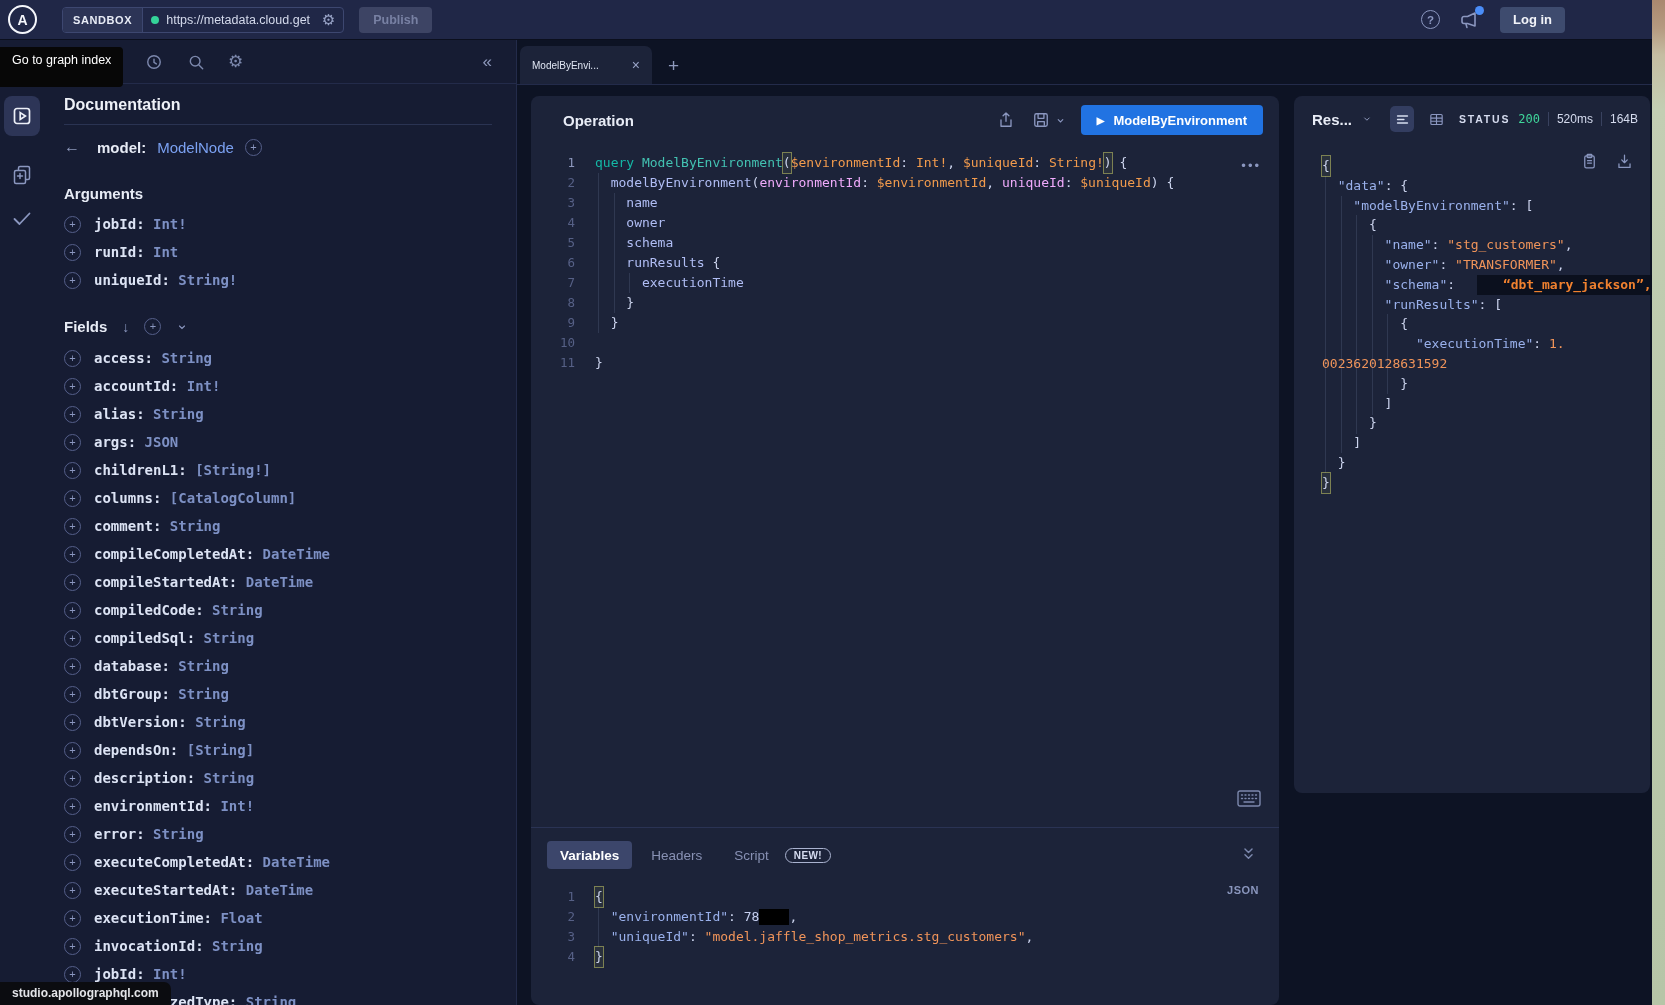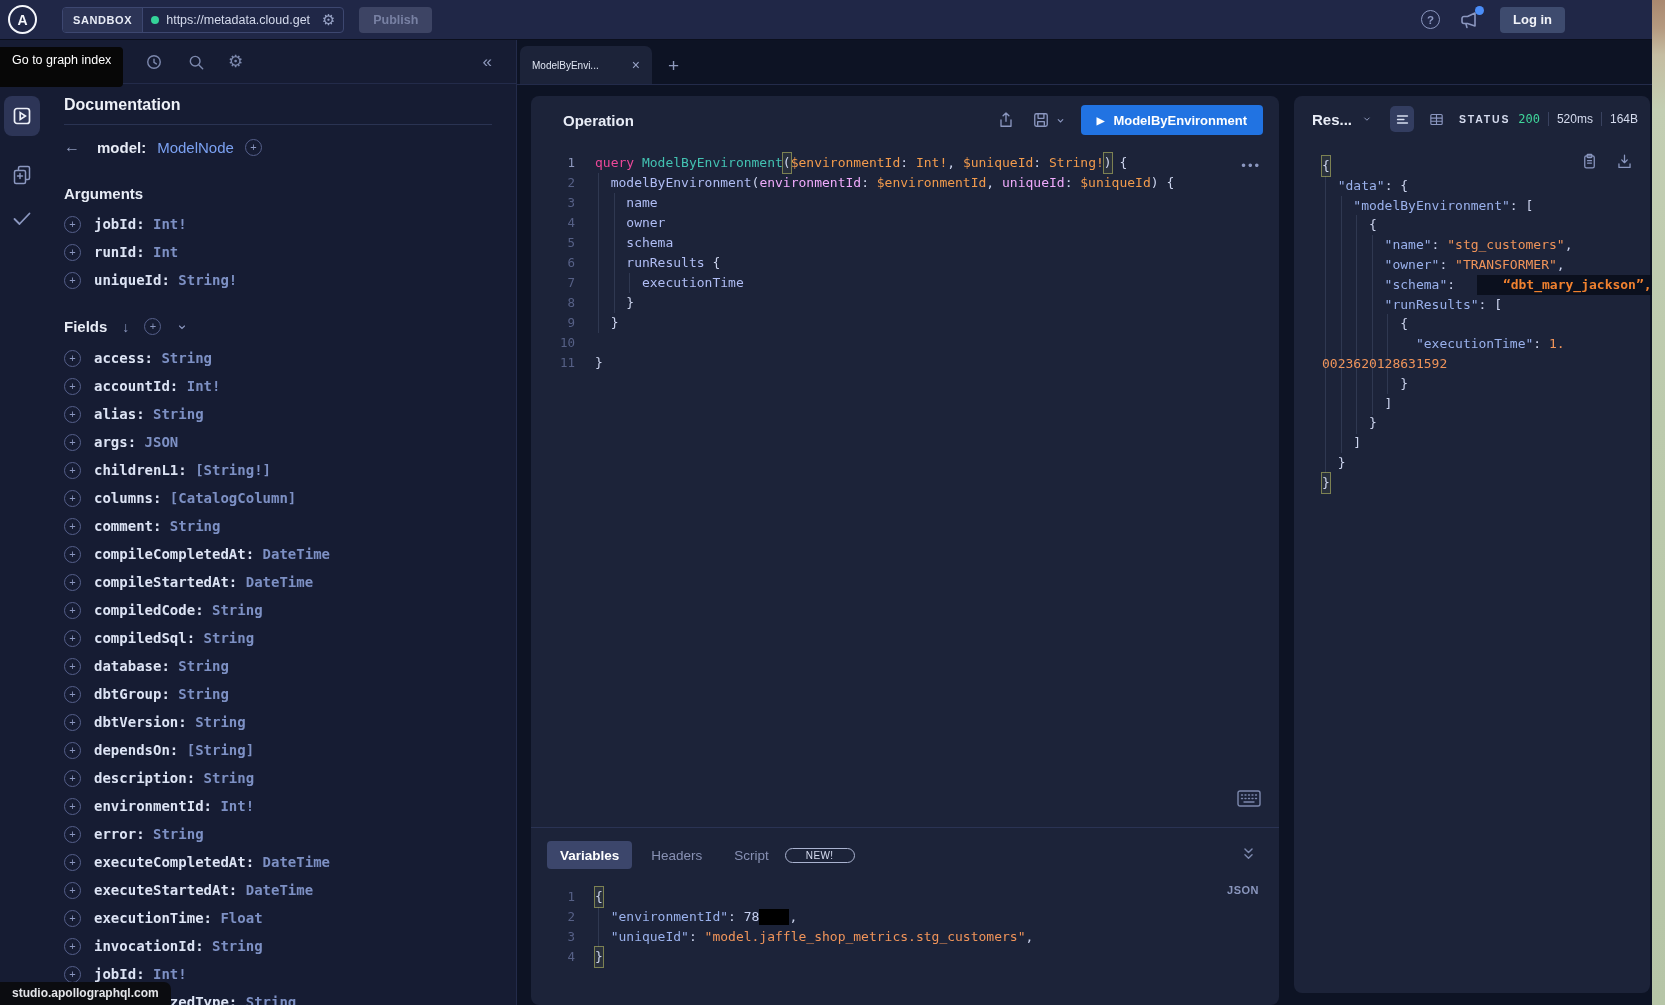--- a/index.html
+++ b/index.html
@@ -53,52 +53,52 @@
   
   .main{flex:1;position:relative;background:#0d1324;}
   .tabbar{position:absolute;left:0;top:0;right:0;height:45px;border-bottom:1px solid #232b4a;display:flex;align-items:flex-end;}
   .tab{margin-left:3px;height:38px;width:132px;background:#1c2339;border-radius:7px 7px 0 0;display:flex;align-items:center;padding:0 12px;gap:10px;}
   .tab-label{font-size:10px;color:#dfe5f2;white-space:nowrap;overflow:hidden;flex:1;}
   .tab-close{color:#9aa5c8;font-size:14px;}
   .new-tab{margin-left:16px;margin-bottom:9px;color:#8e99bc;font-size:19px;line-height:19px;}
 
   .card{position:absolute;background:#1c2339;border-radius:8px;}
   .center-card{left:14px;top:56px;width:748px;height:909px;}
-  .resp-card{left:777px;top:56px;width:356px;height:897px;}
+  .resp-card{left:777px;top:56px;width:356px;height:697px;}
 
   
   .op-head{position:absolute;left:0;top:0;right:0;height:48px;display:flex;align-items:center;padding:0 16px 0 32px;}
   .op-title{font-size:15px;font-weight:bold;color:#e8ecf6;}
   .op-actions{margin-left:auto;display:flex;align-items:center;gap:15px;}
   .save-group{display:flex;align-items:center;gap:4px;}
   .run-btn{height:30px;padding:0 16px;background:#2173e2;border:none;border-radius:4px;color:#fff;font-size:13px;font-weight:bold;display:flex;align-items:center;gap:9px;}
   .run-btn .play{font-size:10px;}
   .code-area{position:absolute;display:flex;}
   .op-code{left:0;top:57px;right:10px;}
   .gutter{width:44px;flex:none;text-align:right;}
   .gut-line{height:20px;line-height:20px;font-family:"DejaVu Sans Mono",monospace;font-size:12.5px;color:#566086;}
   .op-code .gut-line:first-child{color:#8d97bd;}
   .codecol{padding-left:20px;position:relative;flex:1;}
   .code-line{display:flex;white-space:pre;height:20px;line-height:20px;font-family:"DejaVu Sans Mono",monospace;font-size:13px;}
-  .tk-k{color:#ec4899;} .tk-o{color:#43c2b2;} .tk-v{color:#f29b4d;} .tk-t{color:#f29b4d;}
+  .tk-k{color:#14b8a6;} .tk-o{color:#43c2b2;} .tk-v{color:#f29b4d;} .tk-t{color:#f29b4d;}
   .tk-p{color:#ccd4ee;} .tk-f{color:#b0bdf4;} .tk-a{color:#f0abfc;}
   .tk-key{color:#9ab1ec;} .tk-s{color:#f0945a;} .tk-n{color:#c6d0f0;}
   .tk-pb{color:#ccd4ee;outline:1px solid #7c8152;background:rgba(124,129,82,.15);}
   .tk-red{width:30px;height:16px;background:#000;display:inline-block;margin-top:2px;}
   .tk-hl{flex:1;background:#0b101e;color:#f0812f;font-weight:bold;padding-left:26px;margin-left:14px;margin-right:2px;}
   .guide{position:absolute;width:1px;background:rgba(150,165,210,.16);}
   .ed-dots{position:absolute;right:18px;top:62px;color:#8b97c0;font-size:13px;letter-spacing:2px;}
   .kbd-icon{position:absolute;right:18px;top:694px;}
   .center-divider{position:absolute;left:0;right:0;top:731px;height:1px;background:#2a3354;}
 
   
   .vars-tabs{position:absolute;left:16px;top:745px;display:flex;align-items:center;gap:6px;}
   .vtab{height:28px;padding:0 13px;display:flex;align-items:center;font-size:13.5px;color:#8891b4;border-radius:4px;}
   .vtab.active{background:#3c466b;color:#fff;font-weight:bold;}
-  .new-badge{margin-left:4px;border:1.5px solid #aab3d0;border-radius:10px;padding:1px 20px;font-size:10px;font-weight:normal;color:#d6dcf0;letter-spacing:.4px;}
+  .new-badge{margin-left:4px;border:1.5px solid #aab3d0;border-radius:10px;padding:1px 8px;font-size:10px;font-weight:bold;color:#d6dcf0;letter-spacing:.4px;}
   .vars-collapse{position:absolute;right:22px;top:748px;}
   .vars-mode{position:absolute;right:20px;top:788px;font-size:11px;font-weight:bold;color:#8a96bd;letter-spacing:.5px;}
   .vars-code{left:0;top:791px;right:10px;}
 
   
   .resp-head{position:absolute;left:0;top:0;right:0;height:46px;display:flex;align-items:center;padding:0 12px 0 18px;gap:10px;}
   .resp-title{font-size:15px;font-weight:bold;color:#e8ecf6;}
   .view-btn{width:30px;height:26px;border-radius:5px;display:flex;align-items:center;justify-content:center;}
   .view-btn.active{background:#333d60;}
   .resp-status{margin-left:auto;display:flex;align-items:center;gap:8px;}

